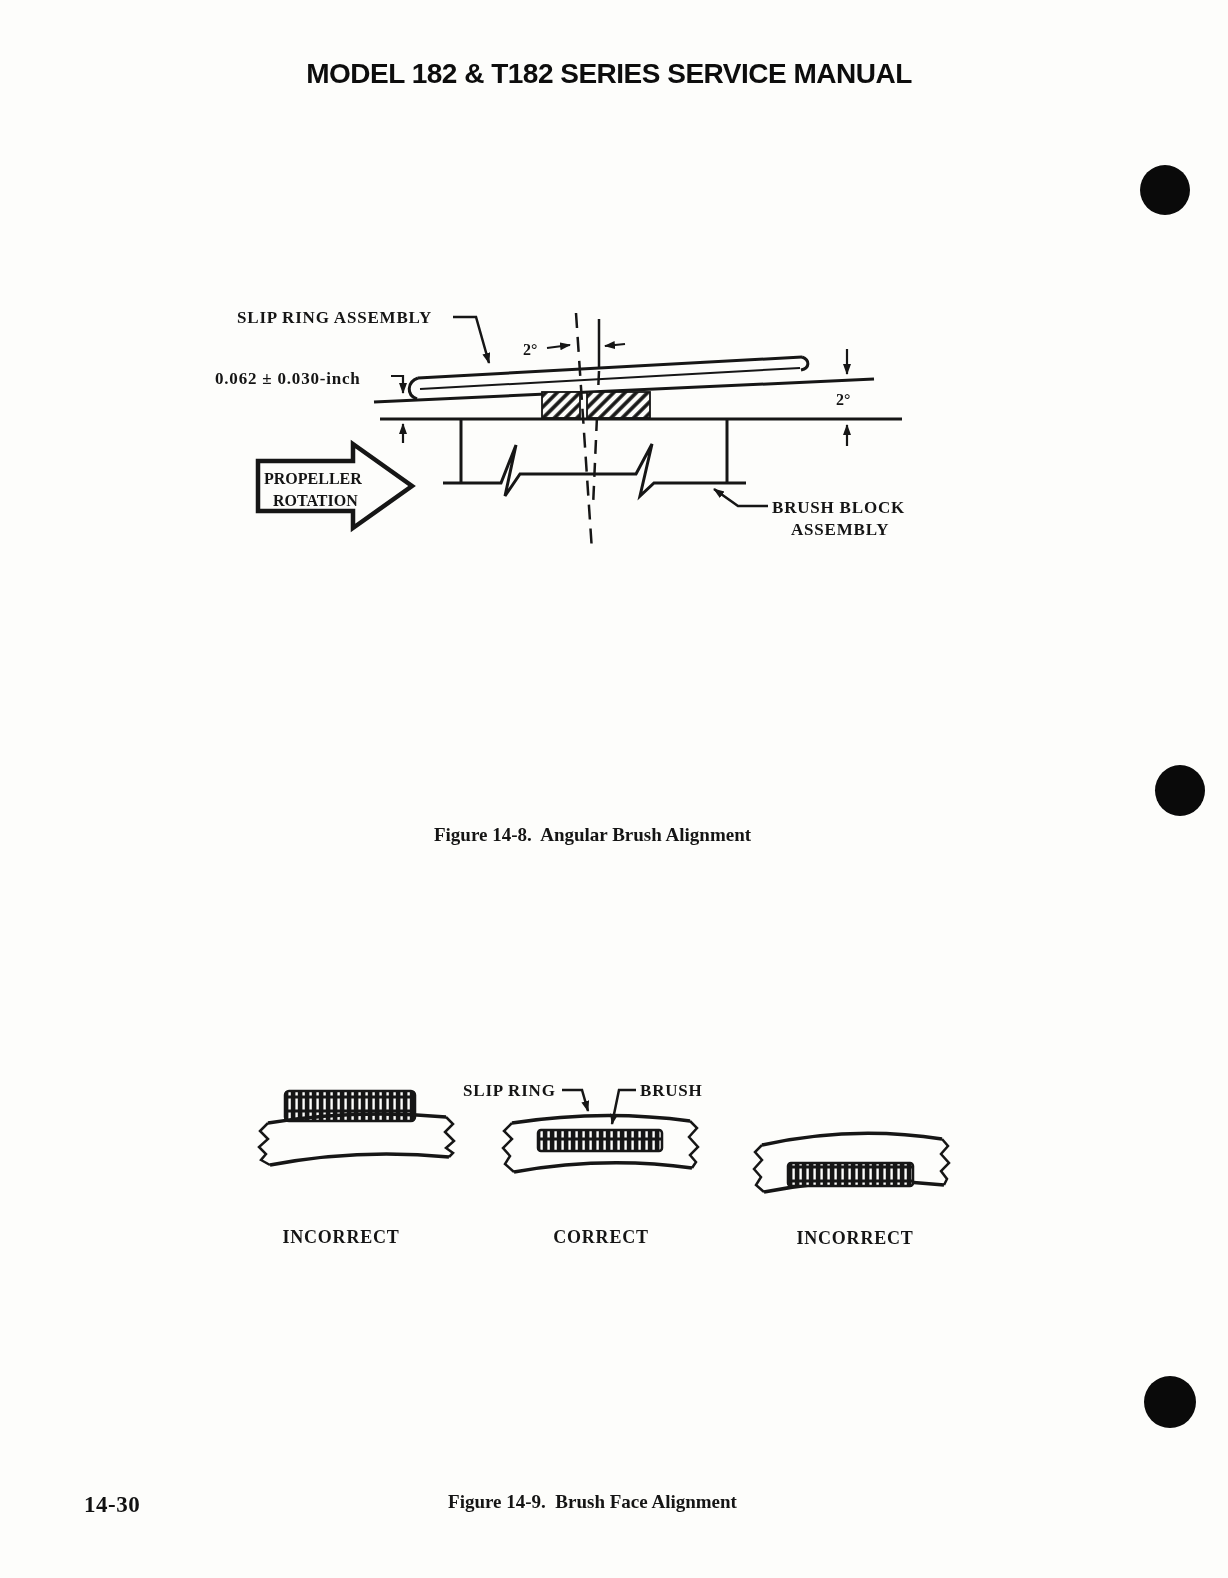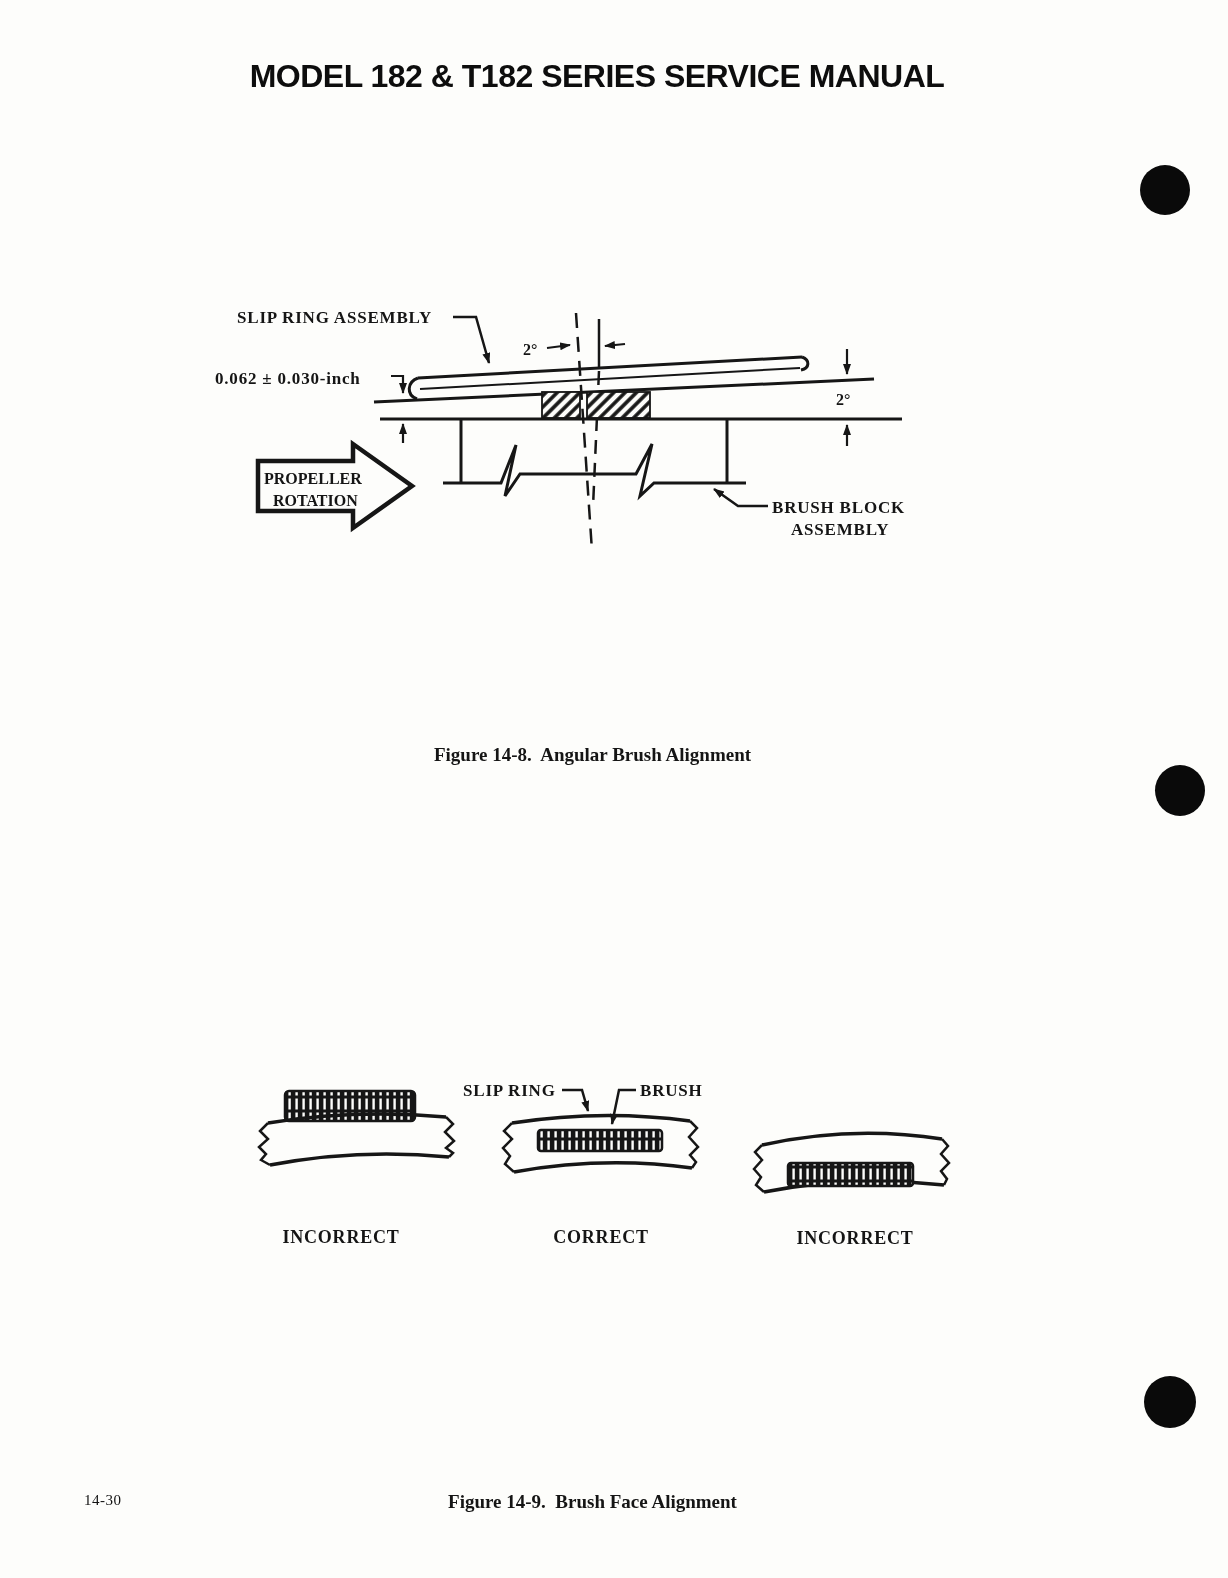--- a/index.html
+++ b/index.html
@@ -8,33 +8,34 @@
     width:1228px;height:1578px;
     background:#fdfdfb;
     overflow:hidden;
     font-family:"Liberation Serif", serif;
     color:#111;
   }
   .manual-title{
     position:absolute;top:58px;left:0;width:1194px;
     text-align:center;
     font-family:"Liberation Sans", sans-serif;
-    font-weight:bold;font-size:32px;letter-spacing:-0.5px;
+    font-weight:bold;font-size:28px;letter-spacing:-0.5px;
     color:#0d0d0d;
+    padding-left:12px;
   }
   .caption{
     position:absolute;left:0;width:1185px;text-align:center;
     font-size:19px;font-weight:bold;white-space:pre;
     color:#151515;
   }
-  .caption-1{top:744px;font-family:Liberation Serif, serif;}
+  .caption-1{top:824px;font-family:Liberation Serif, serif;}
   .caption-2{top:1449px;margin-top:42px;}
   .page-number{
     position:absolute;left:84px;top:1492px;
-    font-size:15px;font-weight:normal;letter-spacing:0.5px;
+    font-size:23px;font-weight:bold;letter-spacing:0.5px;
   }
   .binder-hole{
     position:absolute;background:#0a0a0a;border-radius:50%;
   }
   .hole-1{left:1140px;top:165px;width:50px;height:50px;}
   .hole-2{left:1155px;top:765px;width:50px;height:51px;}
   .hole-3{left:1144px;top:1376px;width:52px;height:52px;}
   svg{position:absolute;overflow:visible;}
   .fig1{left:190px;top:293px;}
   .fig2{left:250px;top:1055px;}

